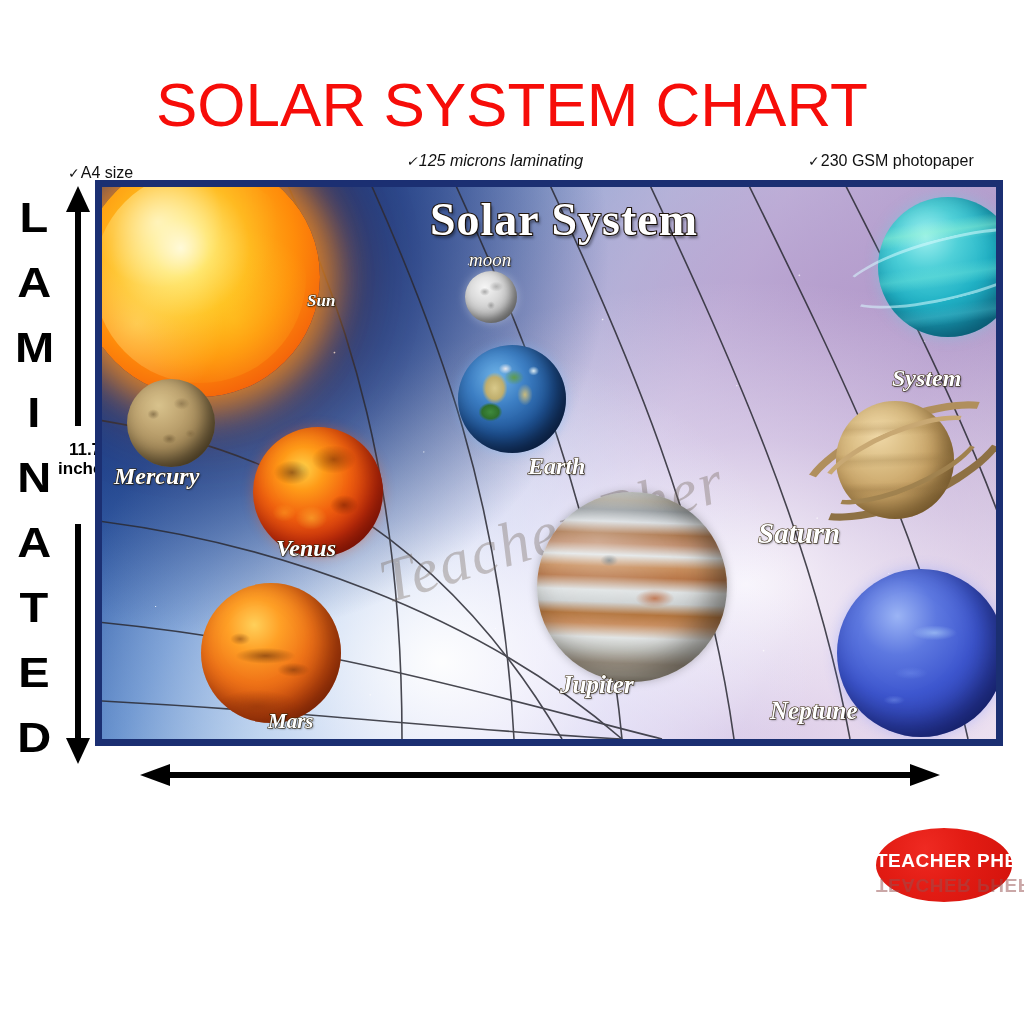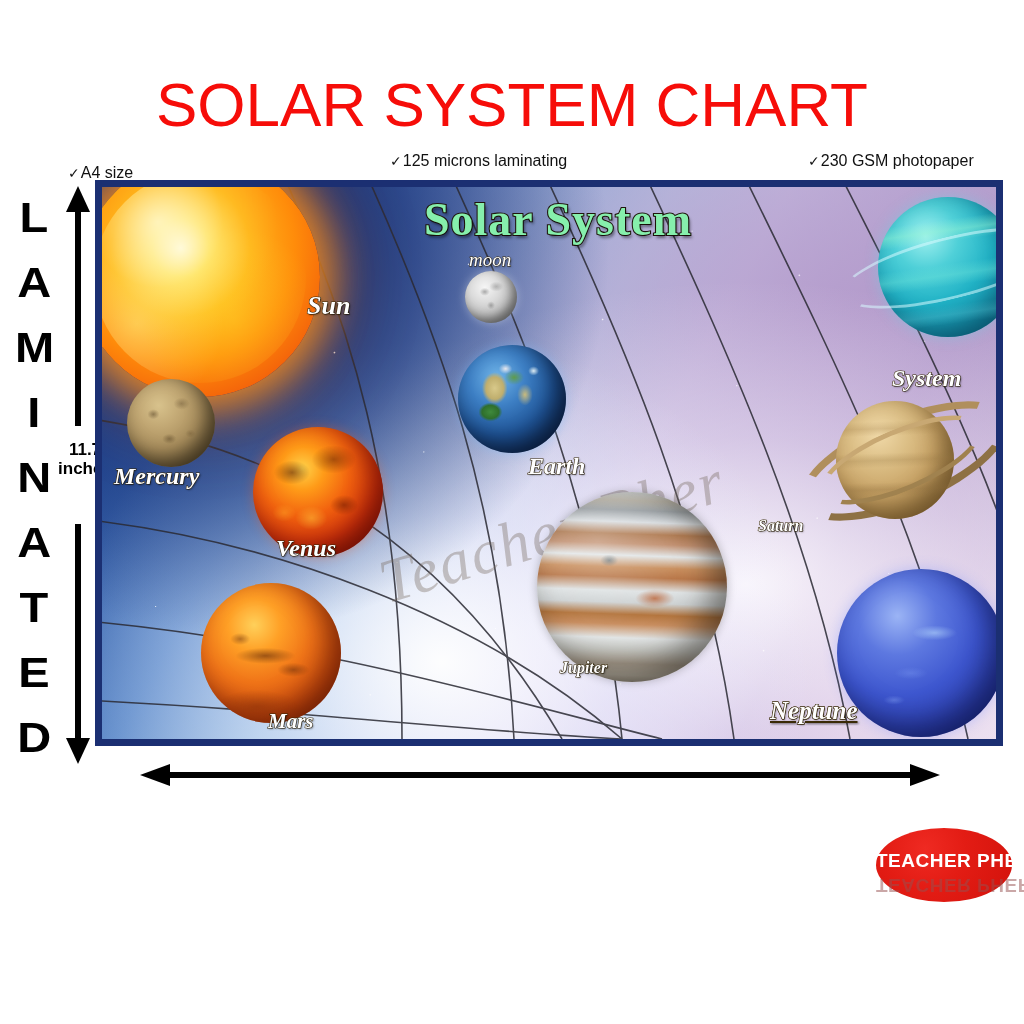--- a/index.html
+++ b/index.html
@@ -18,21 +18,21 @@
     white-space:nowrap;
   }
 
   
   .feat{
     position:absolute;color:#111;font-size:16px;line-height:18px;
     font-family:"Liberation Sans", sans-serif;white-space:nowrap;font-weight:500;
   }
   .feat .tick{font-size:14px;margin-right:1px;}
   #feat-a4{left:68px;top:164px;}
-  #feat-lam{left:390px;top:152px;}
+  #feat-lam{left:406px;top:152px;font-style:italic;}
   #feat-paper{left:808px;top:152px;}
 
   
   #laminated{
     position:absolute;left:8px;top:198px;width:52px;height:560px;
     display:flex;flex-direction:column;align-items:center;justify-content:space-between;
   }
   #laminated span{
     display:block;font-family:"Liberation Sans", sans-serif;font-weight:bold;
     font-size:42px;line-height:40px;color:#000;transform:scaleX(1.12);
@@ -102,23 +102,23 @@
       radial-gradient(1.2px 1.2px at 96% 88%, #fff, transparent),
       radial-gradient(1px 1px at 4% 40%, #fff, transparent),
       radial-gradient(1.1px 1.1px at 52% 6%, #fff, transparent),
       radial-gradient(1px 1px at 36% 48%, #fff, transparent),
       radial-gradient(1.2px 1.2px at 80% 60%, #fff, transparent);
   }
   .orbits{position:absolute;inset:0;}
 
   
   #poster-title{
-    position:absolute;left:9px;top:8px;width:100%;text-align:center;
+    position:absolute;left:15px;top:8px;width:100%;text-align:center;
     font-family:"Liberation Serif", serif;font-weight:bold;
-    font-size:46px;line-height:50px;color:#86efac;
+    font-size:46px;line-height:50px;color:#ffffff;
     -webkit-text-stroke:2.2px #20150c;
     paint-order:stroke fill;
     text-shadow:2px 3px 3px rgba(0,0,0,.45);
     letter-spacing:1px;white-space:nowrap;
   }
 
   
   #watermark{
     position:absolute;left:270px;top:300px;width:420px;
     font-family:"Liberation Serif", serif;font-style:italic;
@@ -376,55 +376,55 @@
           <path d="M -40,432 C 200,450 430,520 560,552"></path>
           <path d="M -40,512 C 180,522 380,545 520,552"></path>
         </g>
       </svg>
 
       <div id="poster-title">Solar System</div>
 
       <div id="watermark">Teacher Pher</div>
 
       <div class="body" id="sun"></div>
-      <div class="plabel" style="left:205px;top:104px;font-size:26px;">Sun</div>
+      <div class="plabel" style="left:205px;top:104px;font-size:17px;">Sun</div>
 
       <div class="body" id="mercury"></div>
       <div class="plabel" style="left:12px;top:276px;font-size:24px;">Mercury</div>
 
       <div class="body" id="venus"></div>
       <div class="plabel" style="left:166px;top:348px;font-size:24px;margin-left:8px;">Venus</div>
 
       <div class="body" id="mars"></div>
       <div class="plabel" style="left:166px;top:522px;font-size:21px;">Mars</div>
 
       <div class="body" id="moon"></div>
       <div class="plabel" style="left:367px;top:62px;font-size:19px;font-weight:normal;-webkit-text-stroke:0.8px #3a2a07;">moon</div>
 
       <div class="body" id="earth"></div>
       <div class="plabel" style="left:378px;top:266px;font-size:24px;margin-left:48px;">Earth</div>
 
       <div class="body" id="jupiter"></div>
-      <div class="plabel" style="left:458px;top:472px;font-size:16px;">Jupiter</div>
+      <div class="plabel" style="left:458px;top:484px;font-size:25px;">Jupiter</div>
 
       <div id="saturn-wrap">
         <div class="ring" id="ring-outer"></div>
         <div id="saturn"></div>
         <div class="ring" id="ring-inner"></div>
       </div>
-      <div class="plabel" style="left:656px;top:330px;font-size:16px;">Saturn</div>
+      <div class="plabel" style="left:656px;top:330px;font-size:29px;">Saturn</div>
 
       <div id="uranus-wrap">
         <div id="uranus"></div>
         <div id="uranus-ring"></div>
       </div>
       <div class="plabel" style="left:790px;top:178px;font-size:24px;">System</div>
 
       <div class="body" id="neptune"></div>
-      <div class="plabel" style="left:668px;top:510px;font-size:25px;text-decoration:underline;">Neptune</div>
+      <div class="plabel" style="left:668px;top:510px;font-size:25px;">Neptune</div>
     </div>
   </div>
 
   <div id="hdim">
     <svg width="800" height="26" viewBox="0 0 800 26">
       <polygon points="0,13 30,2 30,24" fill="#000"></polygon>
       <rect x="28" y="10" width="744" height="6" fill="#000"></rect>
       <polygon points="800,13 770,2 770,24" fill="#000"></polygon>
     </svg>
   </div>

